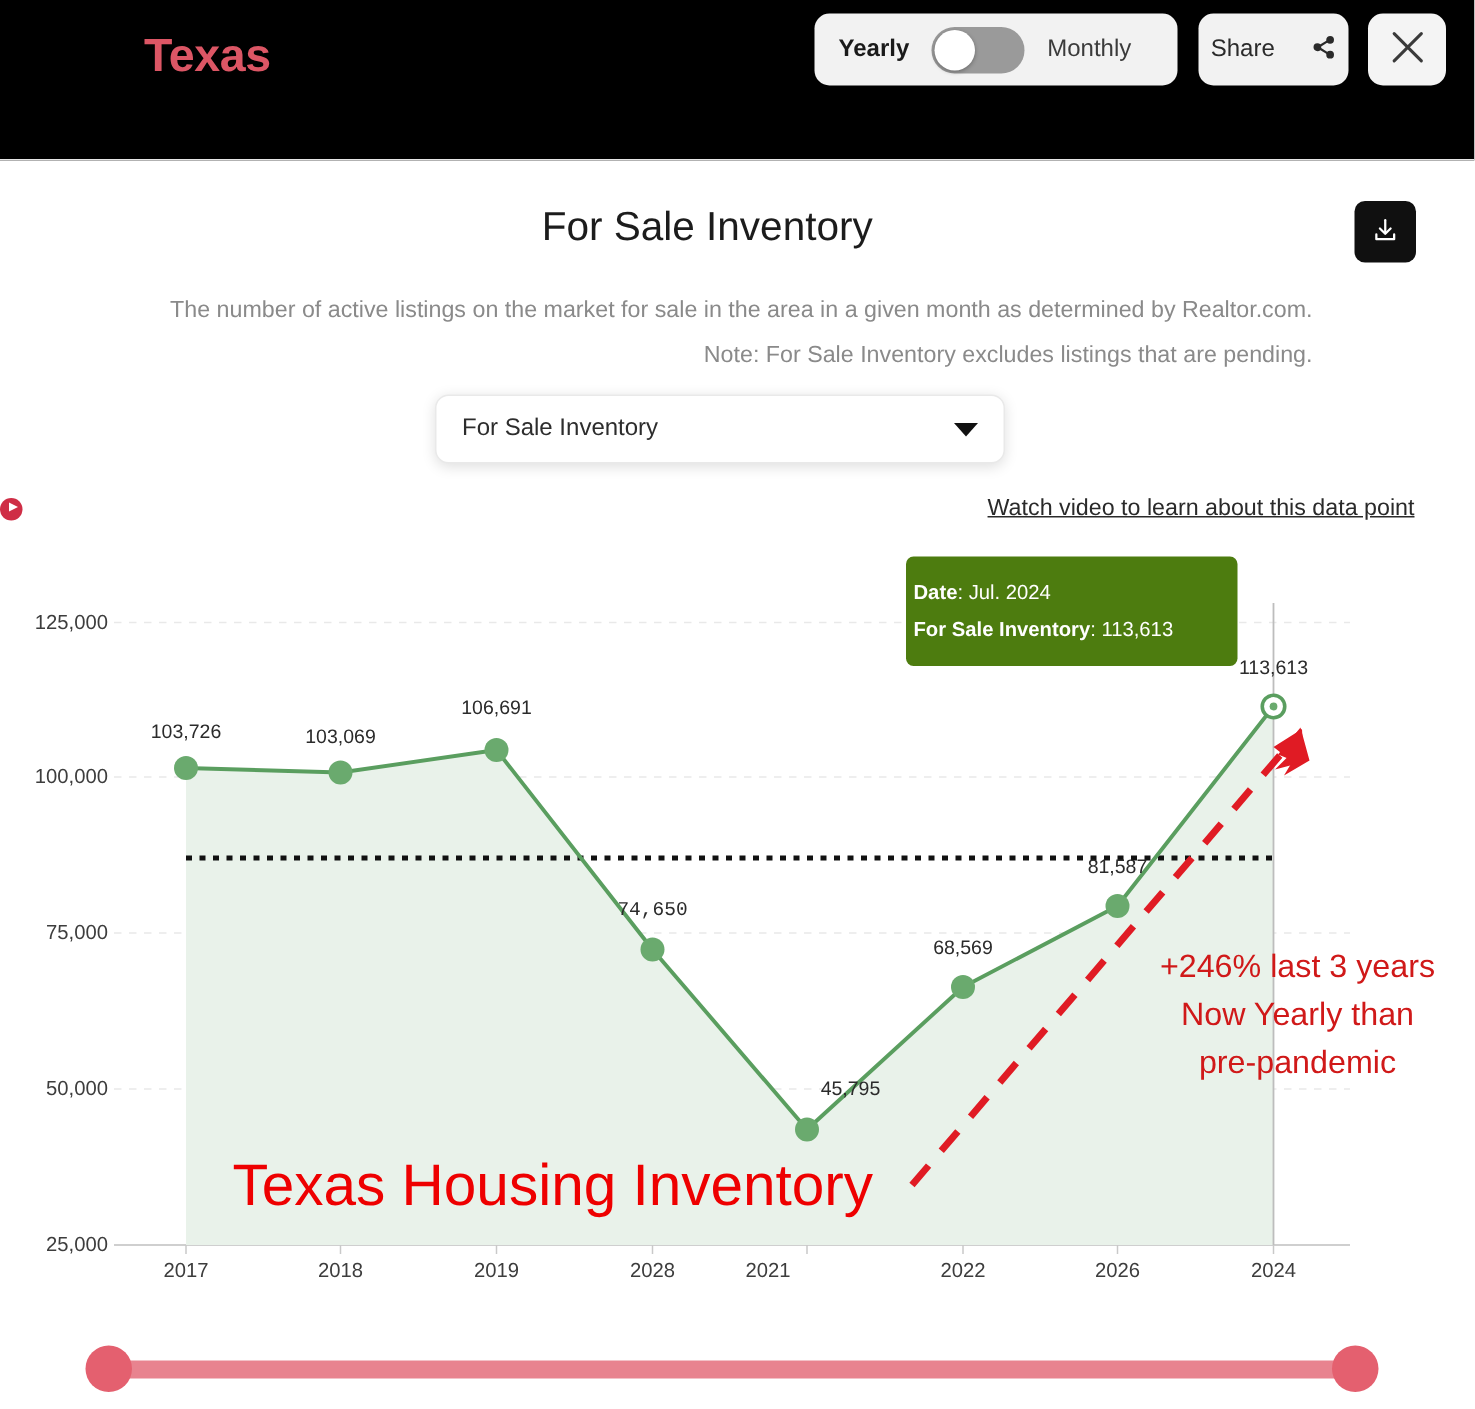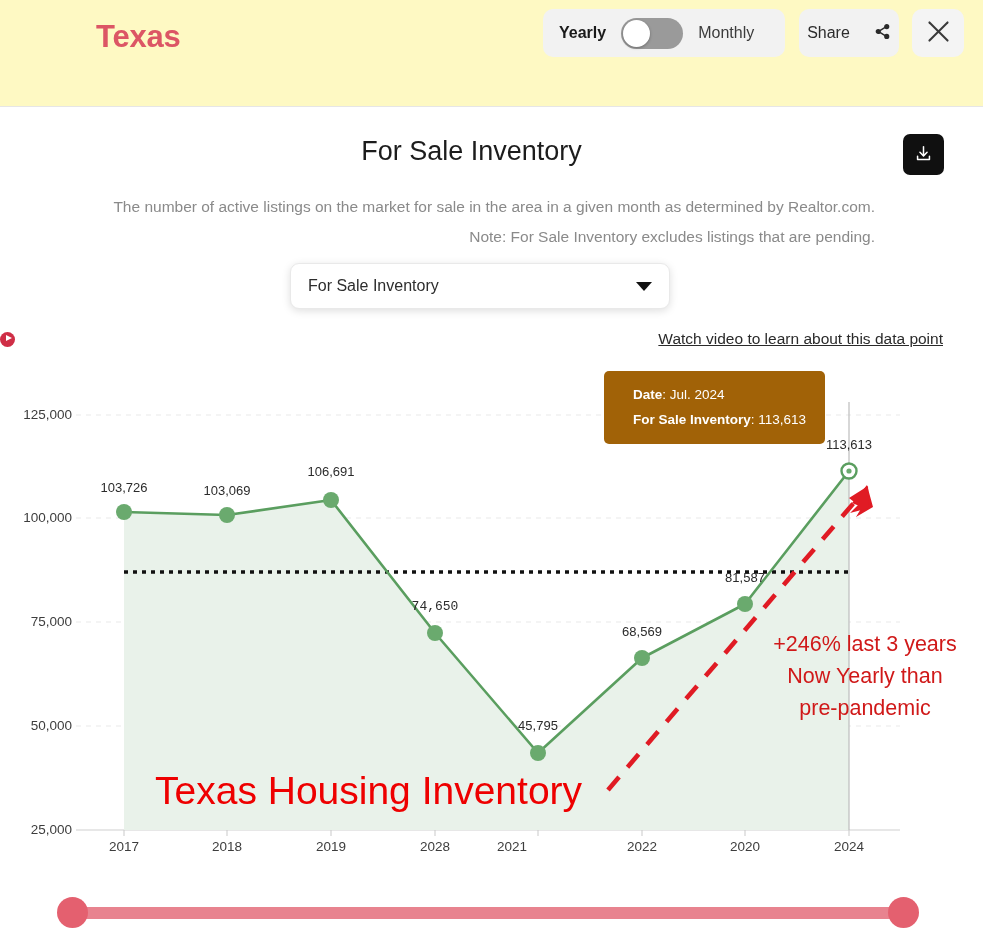--- a/index.html
+++ b/index.html
@@ -17,21 +17,21 @@
     height: 939px;
     background: #ffffff;
   }
 
   
   #header {
     position: absolute;
     left: 0; top: 0;
     width: 983px; height: 107px;
     border-bottom: 1px solid #e6e6e6;
-    background: #fef9c3;
+    background: #000000;
   }
 
   #region-title {
     position: absolute;
     left: 96px; top: 17px;
     font-size: 31px;
     font-weight: 700;
     color: #dc5665;
     letter-spacing: -0.2px;
     line-height: 40px;
@@ -220,23 +220,23 @@
     font-size: 13px;
     color: #2b2b2b;
     white-space: nowrap;
   }
 
   
   #tooltip {
     position: absolute;
     left: 604px; top: 371px;
     width: 221px;
-    background: #a16207;
+    background: #4d7c0f;
     border-radius: 5px;
-    padding: 11px 14px 12px 29px;
+    padding: 11px 14px 12px 5px;
     color: #ffffff;
     font-size: 13.5px;
     line-height: 25px;
     z-index: 6;
   }
   #tooltip b { font-weight: 700; }
 
   
   #headline-annotation {
     position: absolute;
@@ -401,28 +401,28 @@
     <div class="ytick" style="left:0px; top:234px;">75,000</div>
     <div class="ytick" style="left:0px; top:338px;">50,000</div>
     <div class="ytick" style="left:0px; top:442px;">25,000</div>
 
     <div class="xtick" style="left:89px; top:459px;">2017</div>
     <div class="xtick" style="left:192px; top:459px;">2018</div>
     <div class="xtick" style="left:296px; top:459px;">2019</div>
     <div class="xtick" style="left:400px; top:459px;">2028</div>
     <div class="xtick" style="left:477px; top:459px;">2021</div>
     <div class="xtick" style="left:607px; top:459px;">2022</div>
-    <div class="xtick" style="left:710px; top:459px;">2020</div>
+    <div class="xtick" style="left:710px; top:459px;">2026</div>
     <div class="xtick" style="left:814px; top:459px;">2024</div>
 
     <div class="pt-label" style="left:79px; top:100px;">103,726</div>
     <div class="pt-label" style="left:182px; top:103px;">103,069</div>
     <div class="pt-label" style="left:286px; top:84px;">106,691</div>
     <div class="pt-label" style="left:390px; top:219px;font-family:Liberation Mono, monospace;">74,650</div>
-    <div class="pt-label" style="left:493px; top:338px;">45,795</div>
+    <div class="pt-label" style="left:522px; top:338px;">45,795</div>
     <div class="pt-label" style="left:597px; top:244px;">68,569</div>
     <div class="pt-label" style="left:700px; top:190px;">81,587</div>
     <div class="pt-label" style="left:804px; top:57px;">113,613</div>
   </div>
 
   <div id="tooltip">
     <div><b>Date</b><span>: Jul. 2024</span></div>
     <div><b>For Sale Inventory</b><span>: 113,613</span></div>
   </div>
 

